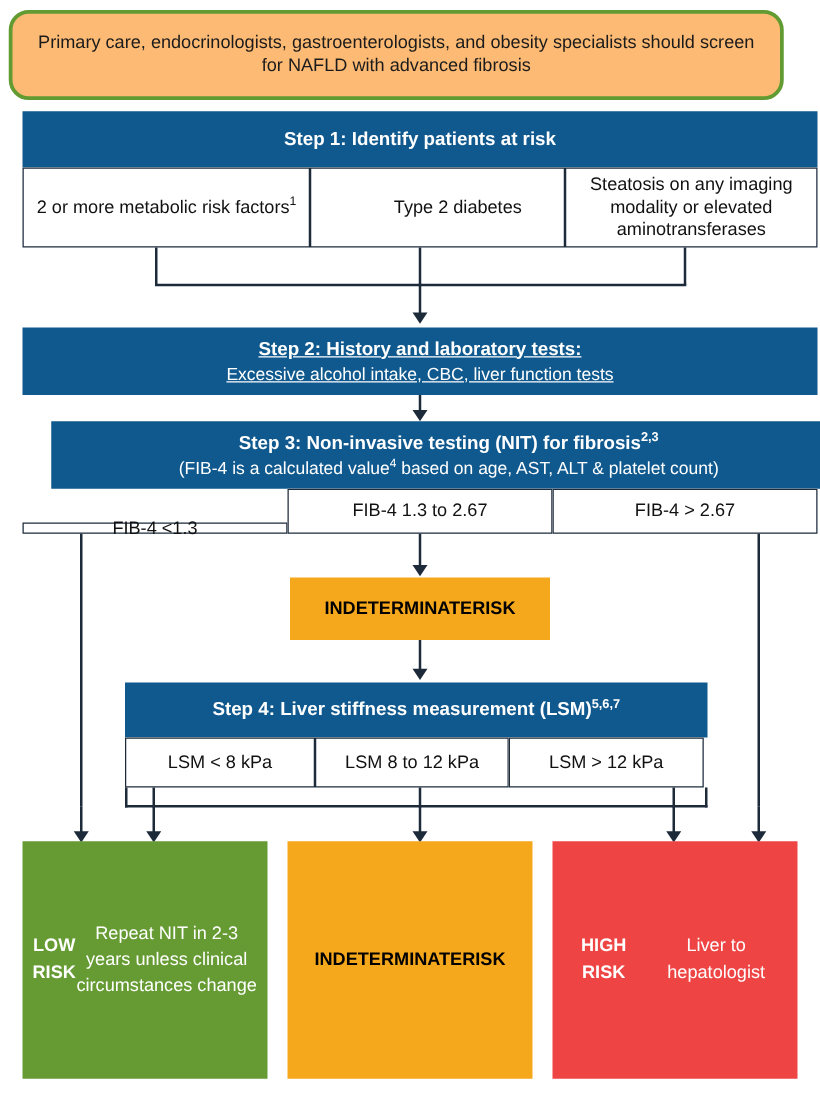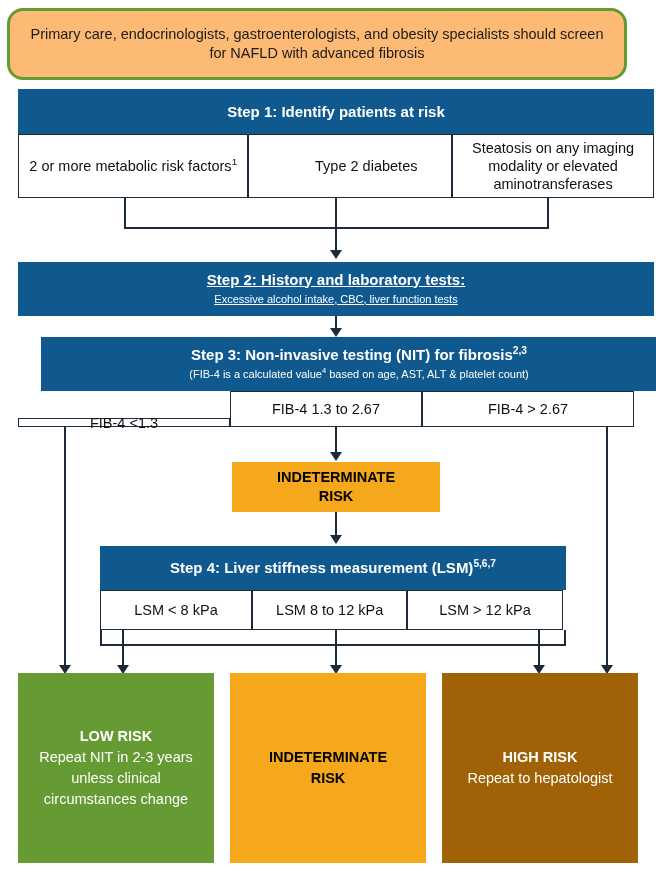--- a/index.html
+++ b/index.html
@@ -20,41 +20,41 @@
     text-align:center;font-size:14.5px;line-height:19px;color:#1b1b1b;
     padding:0 18px;
   }
 
   .step-head{
     background:#10598E;color:#ffffff;
     display:flex;flex-direction:column;align-items:center;justify-content:center;
     text-align:center;
   }
   .step-head .l1{font-weight:bold;font-size:15px;line-height:20px;}
-  .step-head .l2{font-size:11px;line-height:19px;font-weight:normal;}
+  .step-head .l2{font-size:14px;line-height:19px;font-weight:normal;}
 
   .cellrow{display:flex;}
   .cell{
     box-sizing:border-box;background:#ffffff;
     border:1.5px solid #1d2a3a;
     display:flex;align-items:center;justify-content:center;
     text-align:center;font-size:14.5px;line-height:18px;color:#111;
     padding:2px 4px;
   }
   .cell + .cell{border-left-width:0.75px;}
 
   
   .risk{
-    display:flex;flex-direction:column;align-items:center;justify-content:center;
+    display:flex;flex-direction:row;align-items:center;justify-content:center;
     text-align:center;
   }
   .risk .title{font-weight:bold;}
   .orange{background:#F5A81C;color:#000000;}
   .green{background:#659B32;color:#ffffff;}
-  .red{background:#a16207;color:#ffffff;}
+  .red{background:#ef4444;color:#ffffff;}
 
   
   .ln{position:absolute;background:#1d2a3a;}
   .vl{width:2px;}
   .hl{height:2px;}
   .arrowhead{
     position:absolute;width:0;height:0;
     border-left:6px solid transparent;
     border-right:6px solid transparent;
     border-top:9px solid #1d2a3a;
@@ -105,21 +105,21 @@
 
   <div class="abs step-head" style="left:18px;top:337px;width:636px;height:54px;margin-left:23px;">
     <span class="l1"><span>Step 3: Non-invasive testing (NIT) for fibrosis</span><sup>2,3</sup></span>
     <span class="l2"><span>(FIB-4 is a calculated value</span><sup>4</sup><span> based on age, AST, ALT &amp; platelet count)</span></span>
   </div>
 
   <div class="abs cellrow" style="left:18px;top:391px;width:636px;height:36px;">
     <div class="cell" style="width:212px;margin-top:27px;">
       <span>FIB-4 &lt;1.3</span>
     </div>
-    <div class="cell" style="width:192px;">
+    <div class="cell" style="width:212px;">
       <span>FIB-4 1.3 to 2.67</span>
     </div>
     <div class="cell" style="width:212px;">
       <span>FIB-4 &gt; 2.67</span>
     </div>
   </div>
 
   <div class="ln vl abs" style="left:64px;top:427px;height:218px;"></div>
   <div class="ln vl abs" style="left:606px;top:427px;height:218px;"></div>
 
@@ -177,16 +177,16 @@
     <span>Repeat NIT in 2-3 years unless clinical circumstances change</span>
   </div>
 
   <div class="abs risk orange" style="left:230px;top:673px;width:196px;height:190px;font-size:14.5px;line-height:21px;padding:0 6px;">
     <span class="title">INDETERMINATE</span>
     <span class="title">RISK</span>
   </div>
 
   <div class="abs risk red" style="left:442px;top:673px;width:196px;height:190px;font-size:14.5px;line-height:21px;padding:0 8px;">
     <span class="title">HIGH RISK</span>
-    <span>Repeat to hepatologist</span>
+    <span>Liver to hepatologist</span>
   </div>
 
 </div>
 
 </body></html>

